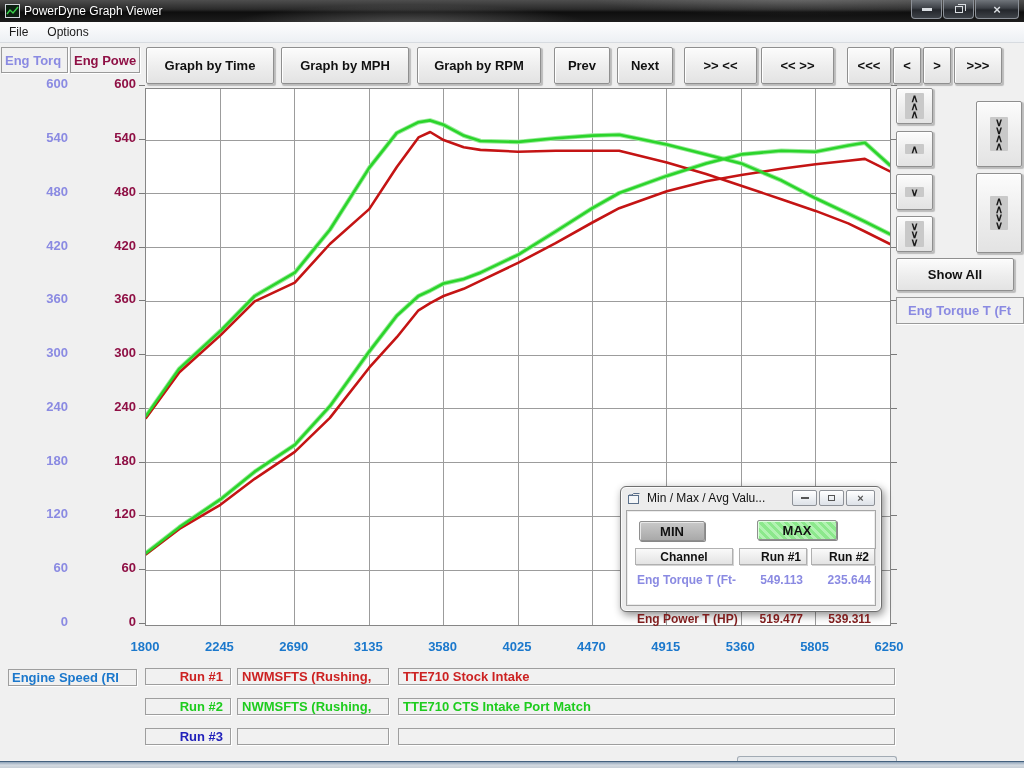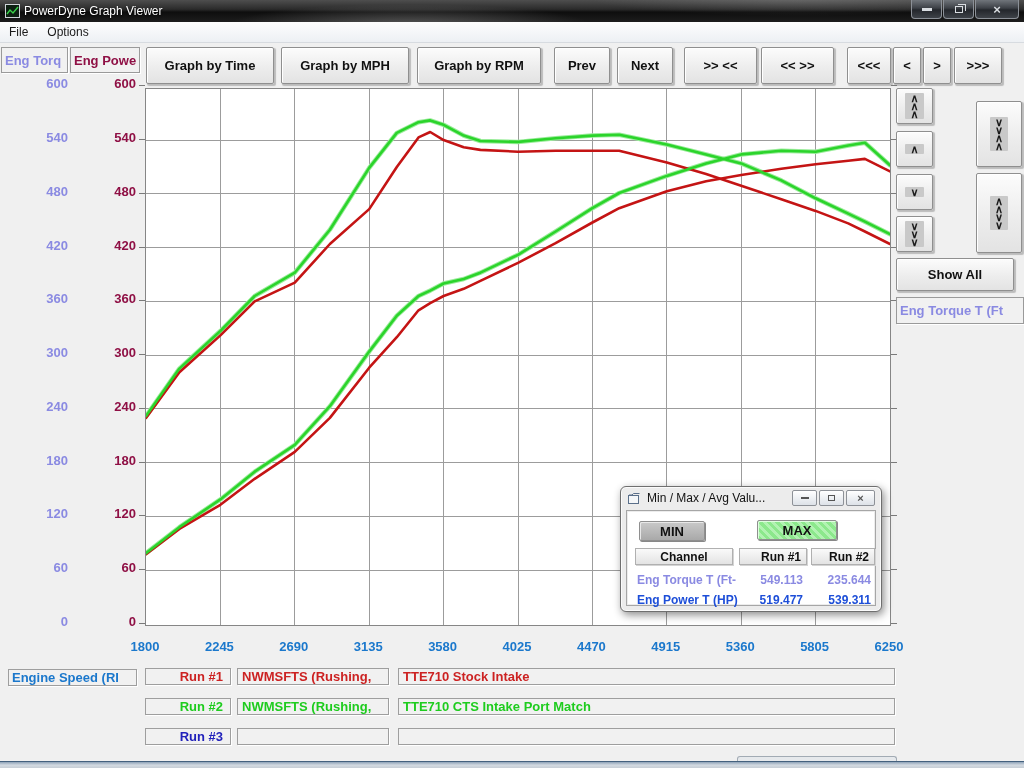--- a/index.html
+++ b/index.html
@@ -67,21 +67,21 @@
   .chev{font-size:11px;font-weight:bold;color:#1a1a1a;line-height:8px;height:8px;}
   #rp-u3{left:896px;top:88px;width:37px;height:36px;}
   #rp-u1{left:896px;top:131px;width:37px;height:36px;}
   #rp-d1{left:896px;top:174px;width:37px;height:36px;}
   #rp-d3{left:896px;top:216px;width:37px;height:36px;}
   #rp-t1{left:976px;top:101px;width:46px;height:66px;}
   #rp-t2{left:976px;top:173px;width:46px;height:80px;}
   #rp-showall{left:896px;top:258px;width:118px;height:33px;font-size:13px;}
   .rp-label{position:absolute;left:896px;width:128px;height:27px;border:1px solid #9a9a9a;
     background:#f1f1f1;box-shadow:1px 1px 0 #fff;box-sizing:border-box;font-weight:bold;
-    font-size:13px;display:flex;align-items:center;padding:0 3px;overflow:hidden;white-space:nowrap;}
+    font-size:13px;display:flex;align-items:center;padding:0 11px;overflow:hidden;white-space:nowrap;}
   #rp-torq{top:297px;color:#8a8ae2;}
   #rp-pow{top:327px;color:#8f1045;}
   
   #dlg{position:absolute;left:620px;top:486px;width:262px;height:126px;background:#ececec;
     border:1px solid #6f6f6f;border-radius:6px;box-sizing:border-box;
     box-shadow:2px 3px 9px rgba(0,0,0,.45), inset 0 0 0 1px rgba(255,255,255,.8);}
   .dlg-title{position:absolute;left:0;top:0;right:0;height:22px;display:flex;align-items:center;
     padding:0 7px;font-size:12px;color:#111;}
   .dlg-icon{width:13px;height:11px;margin-right:6px;flex:0 0 auto;}
   .dlg-btns{position:absolute;right:6px;top:3px;display:flex;}
@@ -99,21 +99,21 @@
   #dlg-max{left:130px;top:9px;width:80px;height:20px;font-size:13px;
     background:repeating-linear-gradient(45deg,#8ce88c 0 3px,#b2f2b2 3px 6px);
     box-shadow:inset 1px 1px 0 #dfffdf, 1px 1px 0 #888;}
   .dhead{position:absolute;top:37px;height:17px;background:linear-gradient(#fafafa,#e3e3e3);
     border:1px solid #b0b0b0;box-shadow:1px 1px 0 #d4d4d4;box-sizing:border-box;
     font-weight:bold;font-size:12px;color:#111;display:flex;align-items:center;}
   #dh-ch{left:8px;width:98px;justify-content:center;}
   #dh-r1{left:112px;width:68px;justify-content:flex-end;padding-right:5px;}
   #dh-r2{left:184px;width:64px;justify-content:flex-end;padding-right:5px;}
   .dcell{position:absolute;font-weight:bold;font-size:12px;white-space:nowrap;overflow:hidden;}
-  .dr-torq{color:#8a8ae2;} .dr-pow{color:#1d4ed8;}
+  .dr-torq{color:#8a8ae2;} .dr-pow{color:#7f1d1d;margin-top:19px;}
   .dc-ch{left:10px;width:104px;} .dc-r1{left:110px;width:66px;text-align:right;}
   .dc-r2{left:182px;width:62px;text-align:right;}
   
   .lbox{position:absolute;height:17px;border:1px solid #9e9e9e;background:#f1f1f1;
     box-shadow:1px 1px 0 #fff;box-sizing:border-box;font-weight:bold;font-size:13px;
     display:flex;align-items:center;overflow:hidden;white-space:nowrap;}
   #lg-x{left:8px;top:669px;width:129px;color:#1b78cc;padding-left:3px;}
   .lg-run{left:145px;width:86px;justify-content:flex-end;padding-right:7px;}
   .lg-file{left:237px;width:152px;padding-left:4px;}
   .lg-desc{left:398px;width:497px;padding-left:4px;}

